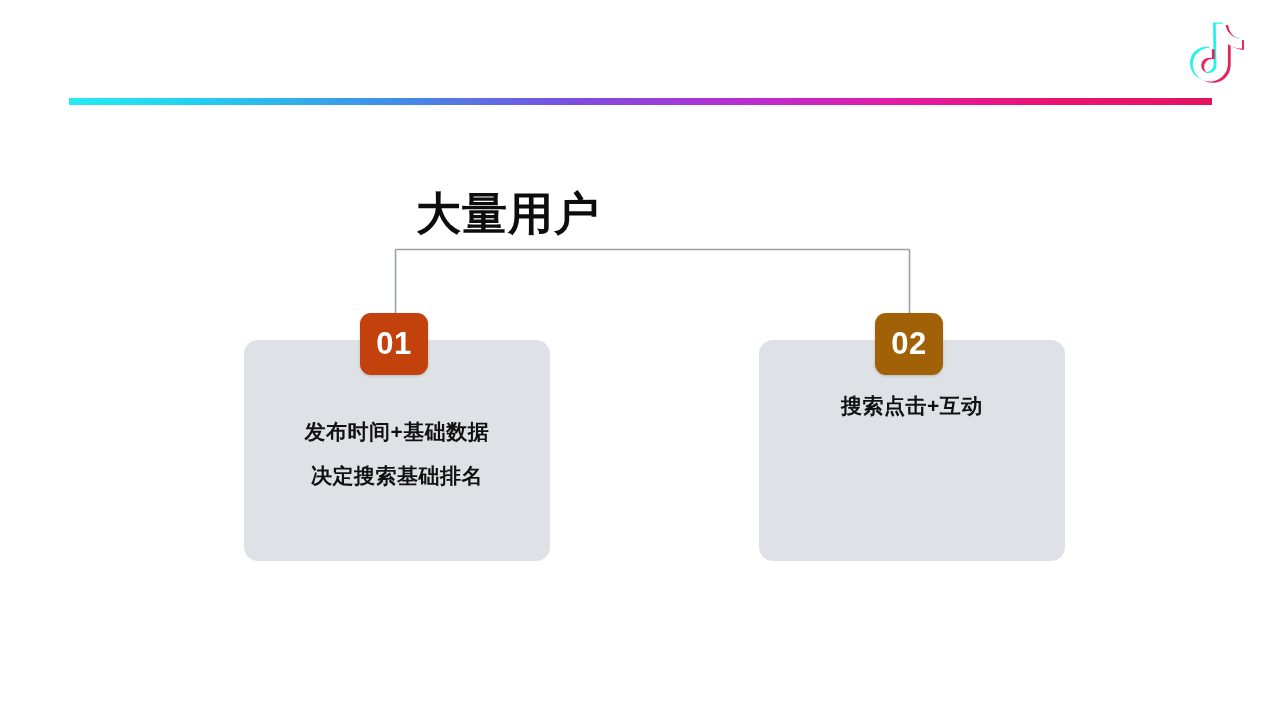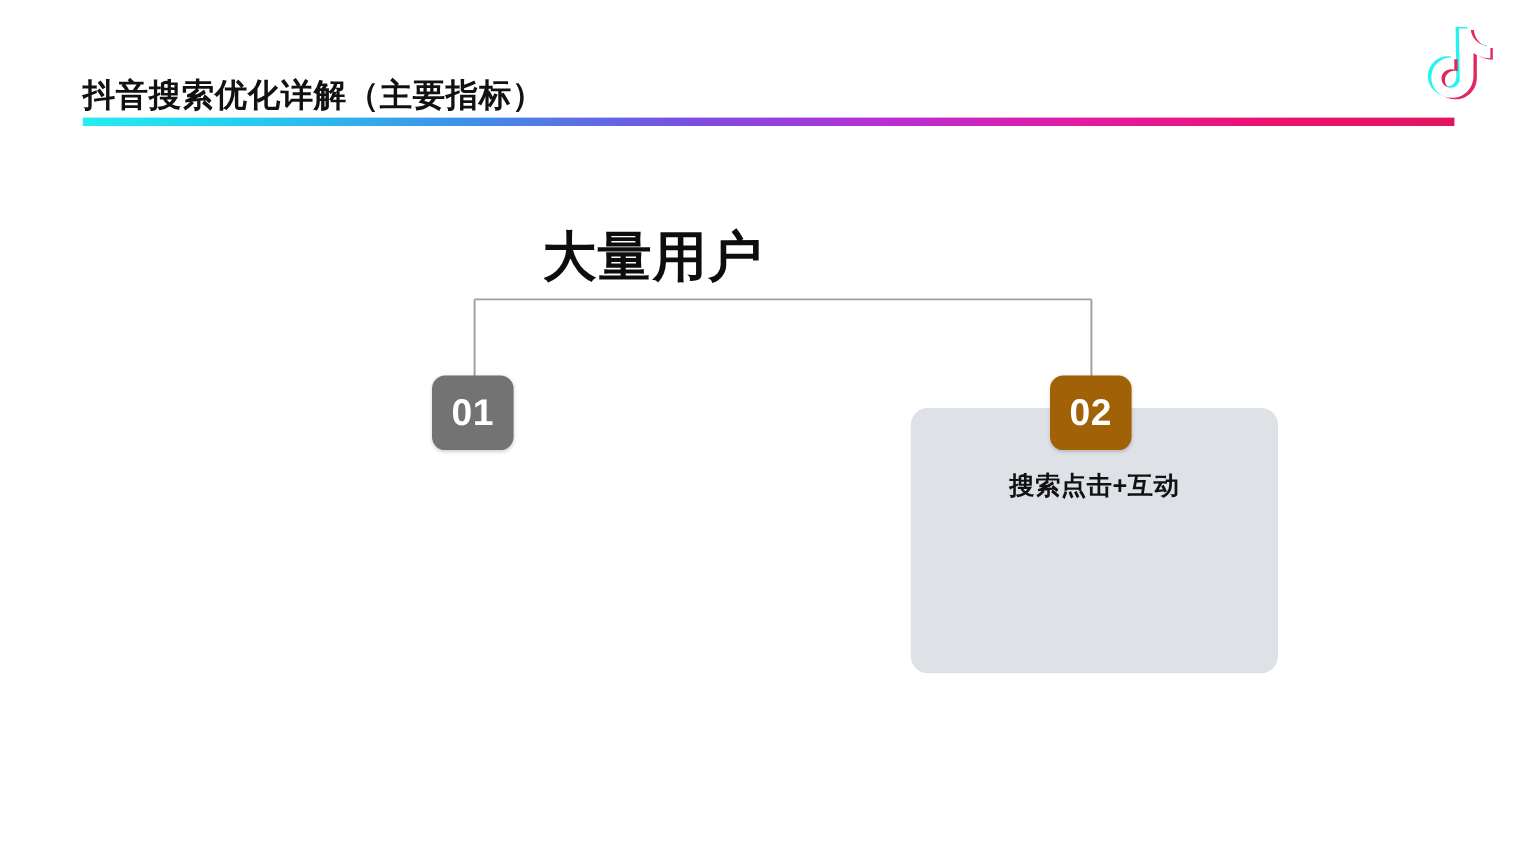--- a/index.html
+++ b/index.html
@@ -66,21 +66,20 @@
     position: absolute;
     left: 0;
     top: 186px;
     width: 1016px;
     text-align: center;
     font-size: 45px;
     font-weight: bold;
     color: #0d0d0d;
     letter-spacing: 1px;
     line-height: 56px;
-    padding-left: 36px;
   }
 
   
   .connector {
     position: absolute;
     left: 380px;
     top: 243px;
     width: 545px;
     height: 90px;
   }
@@ -121,29 +120,28 @@
     border-radius: 11px;
     color: #ffffff;
     font-size: 31px;
     font-weight: bold;
     display: flex;
     align-items: center;
     justify-content: center;
     letter-spacing: 0.5px;
     box-shadow: 0 1px 3px rgba(0,0,0,0.18);
   }
-  .badge-01 { left: 360px; background: #737373; }
+  .badge-01 { left: 360px; background: #c2410c; }
   .badge-02 { left: 875px; background: #a16207; }
 </style>
 </head>
 <body>
 
 <div class="slide">
 
-  <div class="header-title">抖音搜索优化详解（主要指标）</div>
 
   <div class="header-rule"></div>
 
   <div class="tiktok-logo">
     <svg width="68" height="72" viewBox="0 0 68 72" xmlns="http://www.w3.org/2000/svg">
       <g>
 
         <path fill="#25F4EE" d="M37.0 6.5h9.6c0.5 4.6 2.4 8.4 5.6 11.0 3.1 2.6 6.8 4.0 11.0 4.2v9.6c-3.6 0.0-7.0-0.7-10.2-2.1-1.4-0.6-2.7-1.4-3.9-2.3l0.0 19.3c0 3.5-0.9 6.8-2.7 9.7-2.6 4.3-6.6 7.1-11.8 8.1-1.0 0.2-2.1 0.3-3.2 0.3-4.6 0-8.6-1.5-11.9-4.6-3.9-3.6-5.8-8.1-5.5-13.4 0.2-4.1 1.8-7.7 4.8-10.7 3.2-3.2 7.1-4.8 11.6-4.8 0.9 0 1.8 0.1 2.7 0.2v9.9c-0.8-0.3-1.7-0.4-2.6-0.4-2.3 0-4.2 0.8-5.8 2.4-1.6 1.6-2.3 3.6-2.2 5.9 0.1 2.0 0.9 3.7 2.4 5.1 1.5 1.4 3.3 2.1 5.4 2.0 2.2-0.1 4.0-0.9 5.4-2.5 1.3-1.5 1.9-3.2 1.9-5.2z"></path>
 
         <path fill="#E1275B" d="M42.6 9.0h9.6c0.5 4.6 2.4 8.4 5.6 11.0 3.1 2.6 6.8 4.0 11.0 4.2v9.6c-3.6 0.0-7.0-0.7-10.2-2.1-1.4-0.6-2.7-1.4-3.9-2.3l0.0 19.3c0 3.5-0.9 6.8-2.7 9.7-2.6 4.3-6.6 7.1-11.8 8.1-1.0 0.2-2.1 0.3-3.2 0.3-4.6 0-8.6-1.5-11.9-4.6-3.9-3.6-5.8-8.1-5.5-13.4 0.2-4.1 1.8-7.7 4.8-10.7 3.2-3.2 7.1-4.8 11.6-4.8 0.9 0 1.8 0.1 2.7 0.2v9.9c-0.8-0.3-1.7-0.4-2.6-0.4-2.3 0-4.2 0.8-5.8 2.4-1.6 1.6-2.3 3.6-2.2 5.9 0.1 2.0 0.9 3.7 2.4 5.1 1.5 1.4 3.3 2.1 5.4 2.0 2.2-0.1 4.0-0.9 5.4-2.5 1.3-1.5 1.9-3.2 1.9-5.2z"></path>
@@ -156,20 +154,26 @@
   <div class="main-heading">大量用户</div>
 
   <div class="connector">
     <svg width="545" height="90" viewBox="0 0 545 90" xmlns="http://www.w3.org/2000/svg">
       <path d="M15.5 6.5 H529.5" stroke="#9AA0A6" stroke-width="1.6" fill="none"></path>
       <path d="M15.5 6.5 V74" stroke="#9AA0A6" stroke-width="1.6" fill="none"></path>
       <path d="M529.5 6.5 V78" stroke="#9AA0A6" stroke-width="1.6" fill="none"></path>
     </svg>
   </div>
 
+  <div class="card card-left">
+    <div class="card-body">
+      <span class="card-line">发布时间+基础数据</span>
+      <span class="card-line">决定搜索基础排名</span>
+    </div>
+  </div>
 
   <div class="card card-right">
     <div class="card-body">
       <span class="card-line">搜索点击+互动</span>
     </div>
   </div>
 
   <div class="badge badge-01">01</div>
 
   <div class="badge badge-02">02</div>

